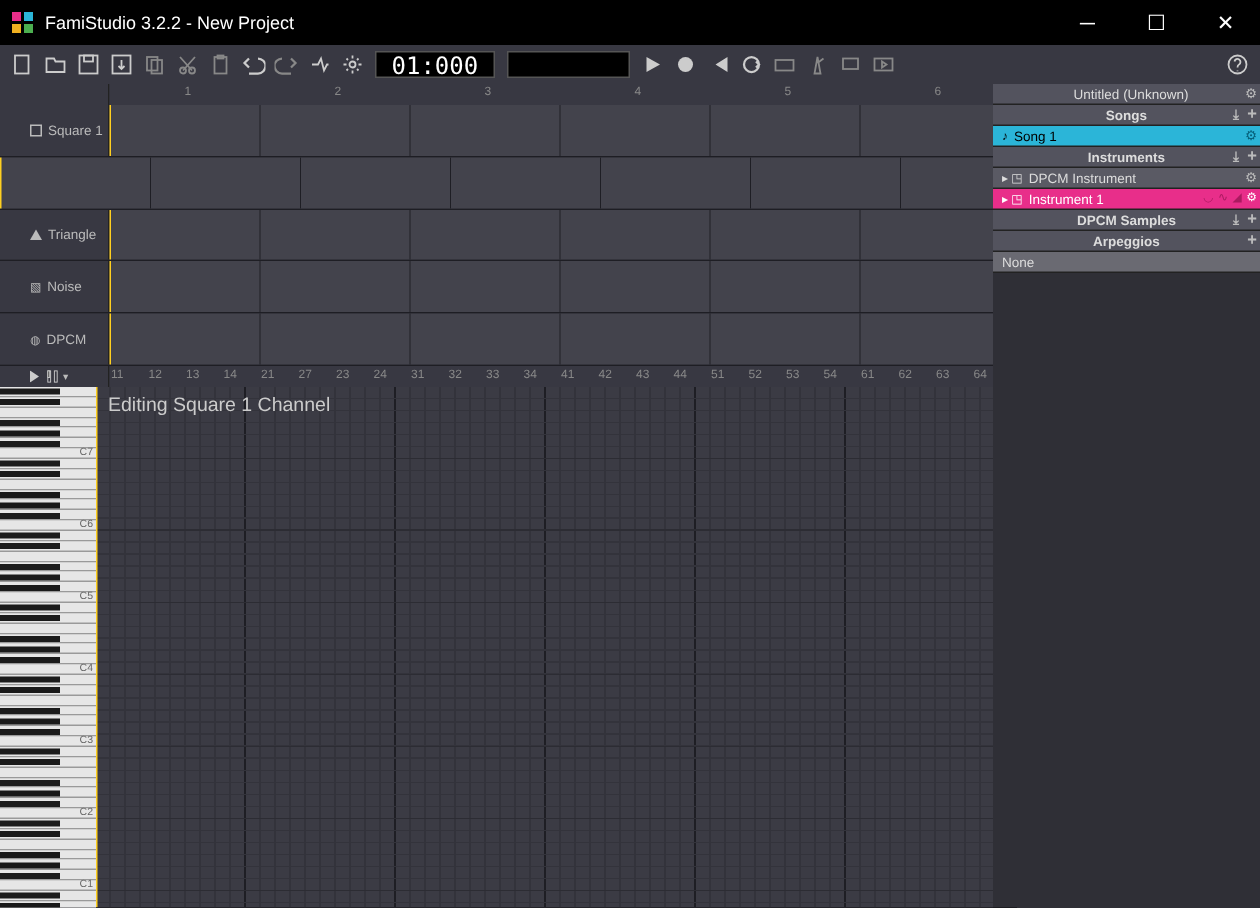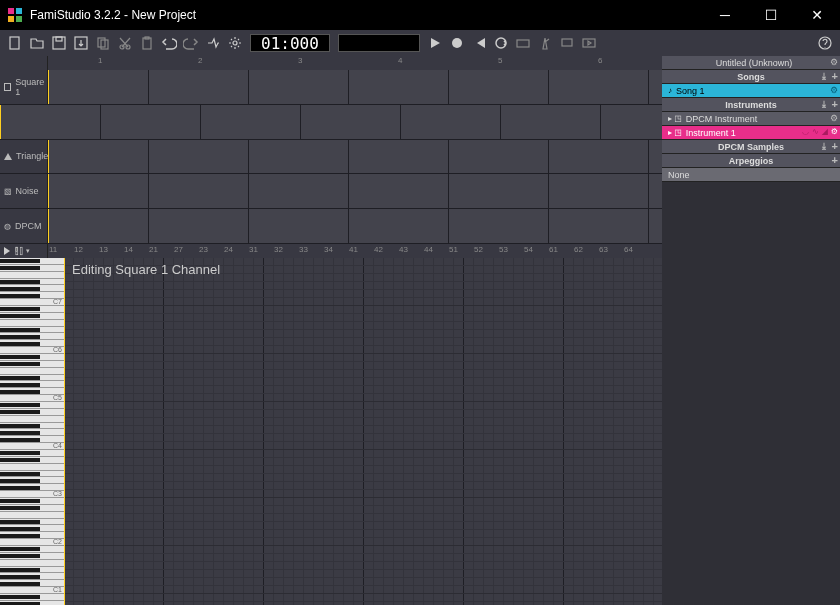--- a/index.html
+++ b/index.html
@@ -23,21 +23,21 @@
   
   .main { display: flex; height: calc(605px - 30px - 26px); }
   .left { flex: 1; display: flex; flex-direction: column; background: #2f2f36; }
   .right { width: 178px; background: #2f2f36; display: flex; flex-direction: column; font-size: 10px; color: #eee; }
   
   
   .sequencer { height: 202px; display: flex; flex-direction: column; }
   .seq-header { height: 14px; display: flex; }
   .seq-rows { flex: 1; display: flex; flex-direction: column; }
   .seq-row { flex: 1; display: flex; border-bottom: 1px solid #1e1e24; }
-  .ch-name { width: 48px; background: #383842; color: #bbb; font-size: 9px; display: flex; align-items: center; padding-left: 4px; gap: 4px; border-right: 1px solid #222; }
+  .ch-name { width: 73px; background: #383842; color: #bbb; font-size: 9px; display: flex; align-items: center; padding-left: 20px; gap: 4px; border-right: 1px solid #222; }
   .ch-grid { flex: 1; position: relative; background: #43434c; }
   .seq-header .ch-name { background: #383842; height: 14px; }
   .seq-header .ticks { flex: 1; display: flex; background: #383842; position: relative; }
   .tick { position: absolute; top: 0; font-size: 8px; color: #888; }
   .ch-grid::before { content: ''; position: absolute; inset: 0;
     background-image:
       linear-gradient(to right, #1e1e24 0, #1e1e24 1px, transparent 1px, transparent 100%);
     background-size: 100px 100%;
   }
   .playhead { position: absolute; left: 0; top: 0; bottom: 0; width: 1px; background: #ffd020; }

